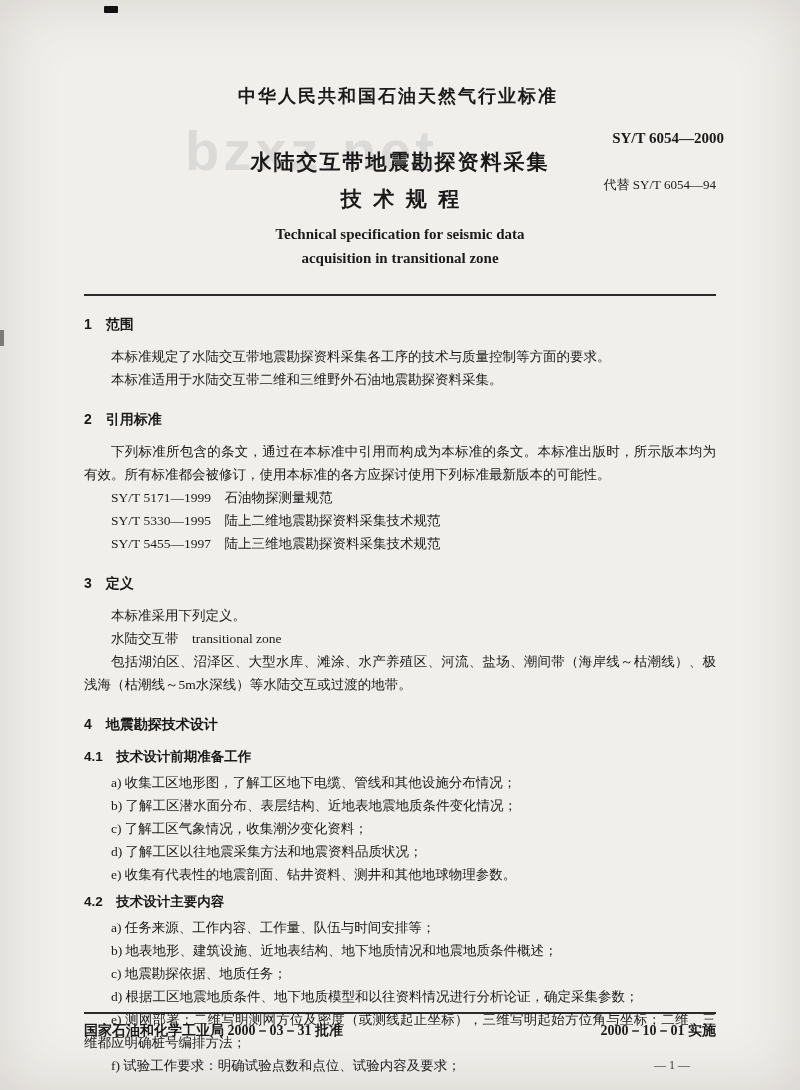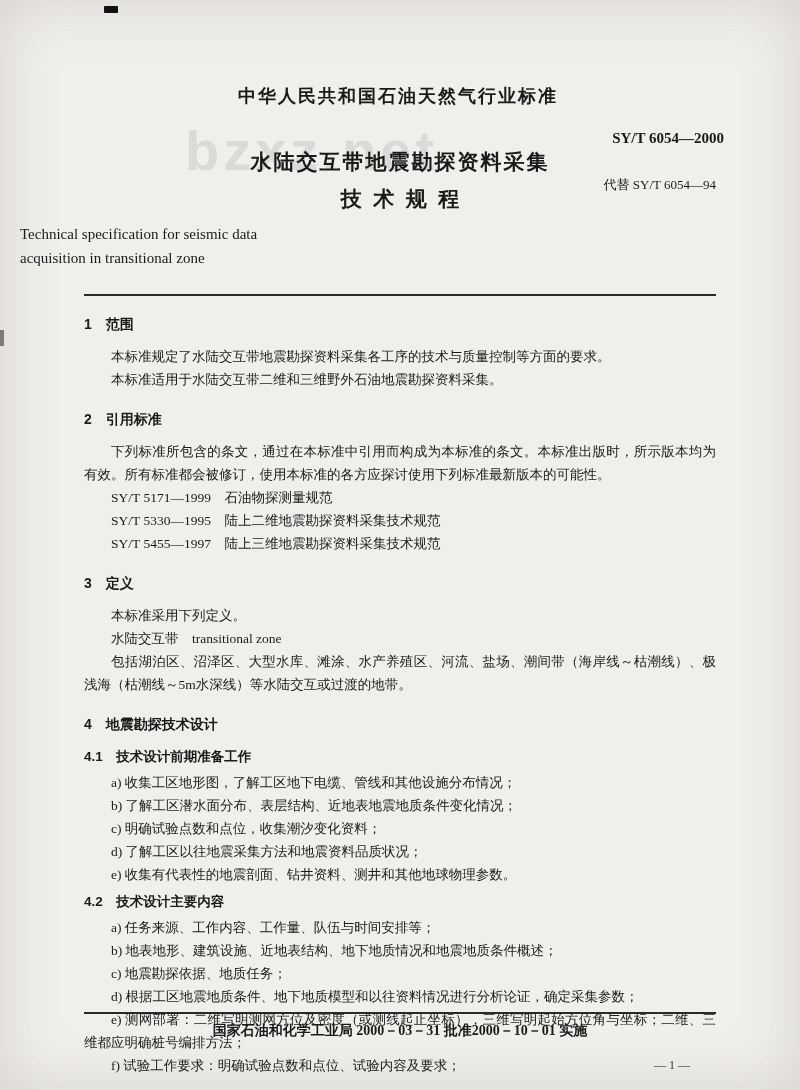--- a/index.html
+++ b/index.html
@@ -83,26 +83,25 @@
     text-align: center;
     font-size: 21px;
     font-weight: bold;
     letter-spacing: 0.55em;
     text-indent: 0.55em;
     z-index: 2;
   }
   .title-en {
     position: absolute;
     top: 222px; left: 0; right: 0;
-    text-align: left;
+    text-align: center;
     font-size: 15px;
-    font-weight: normal;
+    font-weight: bold;
     line-height: 24px;
     z-index: 2;
-    margin-left: 20px;
   }
   .header-rule {
     position: absolute;
     left: 84px; right: 84px; bottom: 0;
     border-bottom: 2px solid #2a2a2a;
   }
   
   .content {
     position: relative;
     margin: 10px 84px 12px 84px;
@@ -133,21 +132,21 @@
   
   .footer-rule {
     position: absolute;
     left: 84px; right: 84px; top: 1012px;
     border-top: 2px solid #2a2a2a;
   }
   .footer {
     position: absolute;
     left: 84px; right: 84px; top: 1022px;
     display: flex;
-    justify-content: center;
+    justify-content: space-between;
     font-size: 14px;
     font-weight: bold;
   }
   .page-number {
     position: absolute;
     right: 110px; top: 1058px;
     font-size: 12px;
     color: #3a3a3a;
   }
 </style>
@@ -183,21 +182,21 @@
       <div class="blk ref">SY/T 5330—1995　陆上二维地震勘探资料采集技术规范</div>
       <div class="blk ref">SY/T 5455—1997　陆上三维地震勘探资料采集技术规范</div>
       <div class="blk h1">3　定义</div>
       <div class="blk p">本标准采用下列定义。</div>
       <div class="blk p">水陆交互带　transitional zone</div>
       <div class="blk p">包括湖泊区、沼泽区、大型水库、滩涂、水产养殖区、河流、盐场、潮间带（海岸线～枯潮线）、极浅海（枯潮线～5m水深线）等水陆交互或过渡的地带。</div>
       <div class="blk h1">4　地震勘探技术设计</div>
       <div class="blk h2">4.1　技术设计前期准备工作</div>
       <div class="blk p">a) 收集工区地形图，了解工区地下电缆、管线和其他设施分布情况；</div>
       <div class="blk p">b) 了解工区潜水面分布、表层结构、近地表地震地质条件变化情况；</div>
-      <div class="blk p">c) 明确试验点数和点位，收集潮汐变化资料；</div>
+      <div class="blk p">c) 了解工区气象情况，收集潮汐变化资料；</div>
       <div class="blk p">d) 了解工区以往地震采集方法和地震资料品质状况；</div>
       <div class="blk p">e) 收集有代表性的地震剖面、钻井资料、测井和其他地球物理参数。</div>
       <div class="blk h2">4.2　技术设计主要内容</div>
       <div class="blk p">a) 任务来源、工作内容、工作量、队伍与时间安排等；</div>
       <div class="blk p">b) 地表地形、建筑设施、近地表结构、地下地质情况和地震地质条件概述；</div>
       <div class="blk p">c) 地震勘探依据、地质任务；</div>
       <div class="blk p">d) 根据工区地震地质条件、地下地质模型和以往资料情况进行分析论证，确定采集参数；</div>
       <div class="blk p">e) 测网部署：二维写明测网方位及密度（或测线起止坐标），三维写明起始方位角与坐标；二维、三维都应明确桩号编排方法；</div>
       <div class="blk p">f) 试验工作要求：明确试验点数和点位、试验内容及要求；</div>
     </div>

